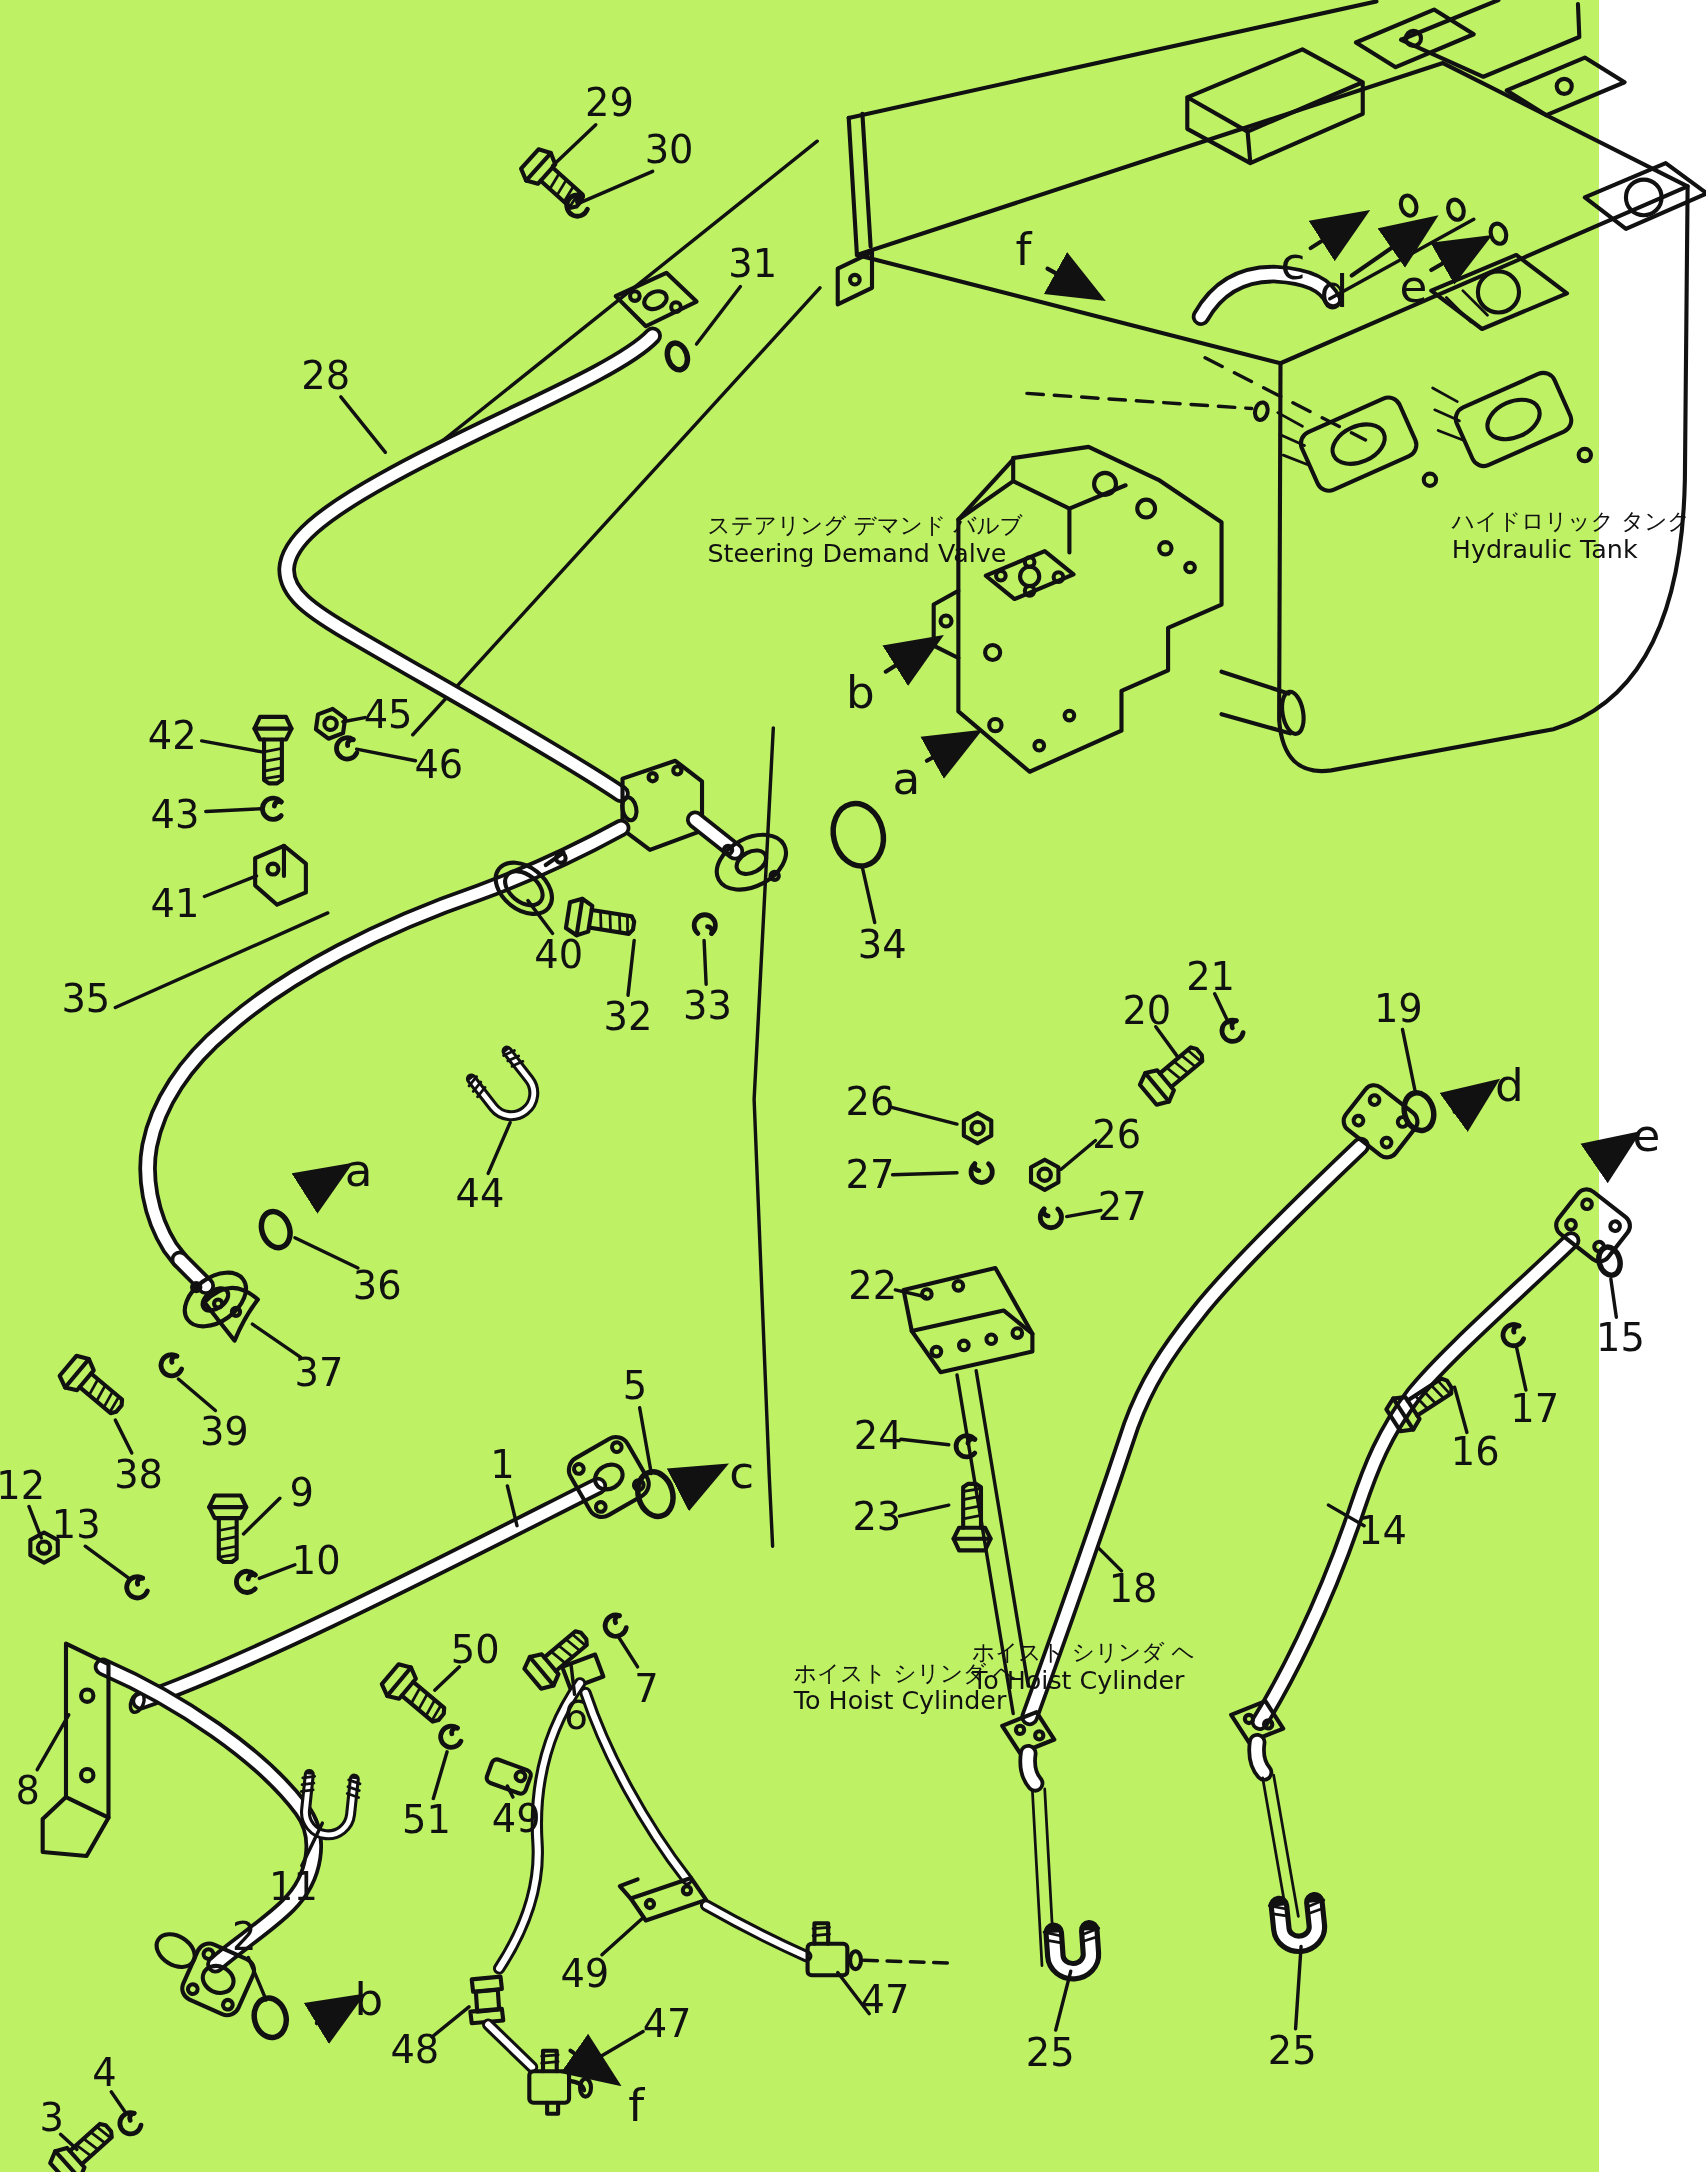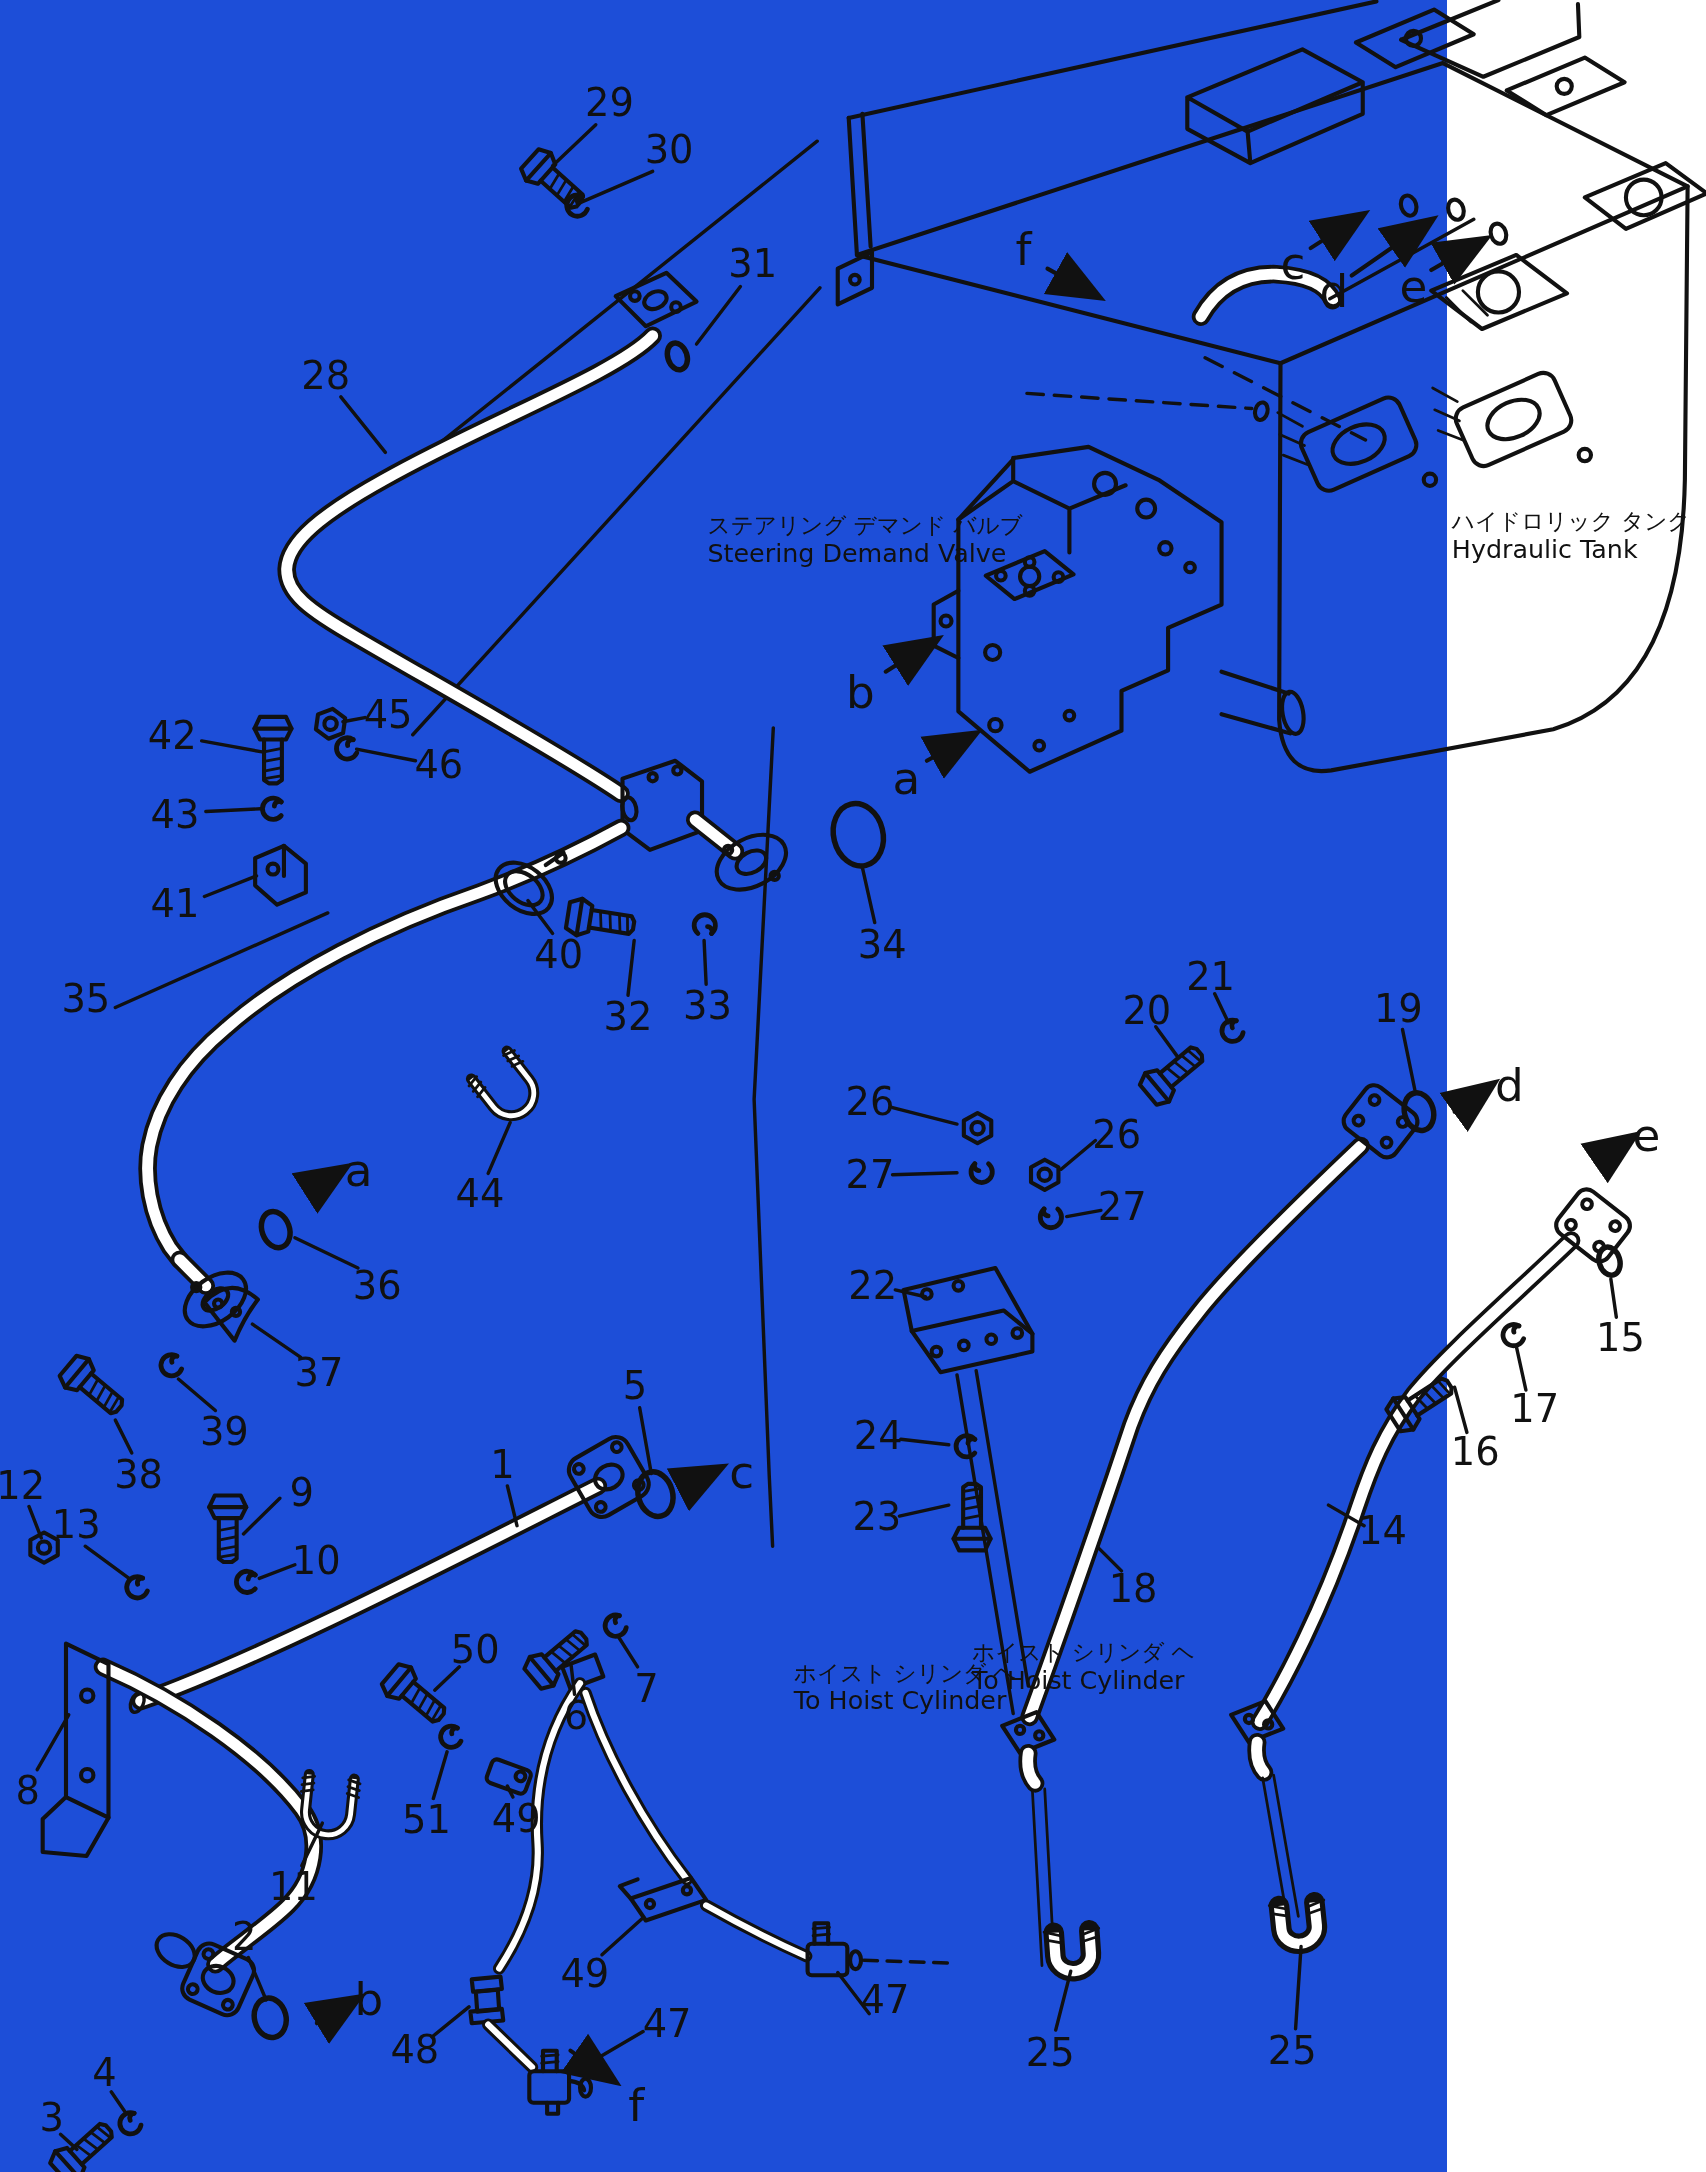--- a/index.html
+++ b/index.html
@@ -1,16 +1,16 @@
 <!DOCTYPE html>
 <html style="font-size:11px"><head>
 <meta charset="utf-8">
 <style>
   html,body{margin:0;padding:0;background:#fff}
-  .stage{width:1447px;height:2172px;position:relative;background:#1d4ed8}
+  .stage{width:1599px;height:2172px;position:relative;background:#bef264}
   svg{display:block}
   .ink{stroke:#111;fill:none;stroke-linecap:round;stroke-linejoin:round}.w4{stroke-width:4}.w5{stroke-width:5}.w6{stroke-width:6}
   .w7{stroke-width:7}.w8{stroke-width:8}
   .po{stroke:#111;fill:none;stroke-width:27;stroke-linecap:round;stroke-linejoin:round}
   .pi{stroke:#fff;fill:none;stroke-width:16;stroke-linecap:round;stroke-linejoin:round}
   .ho{stroke:#111;fill:none;stroke-width:18;stroke-linecap:round;stroke-linejoin:round}
   .hi{stroke:#fff;fill:none;stroke-width:9;stroke-linecap:round;stroke-linejoin:round}
   text{fill:#111;font-family:"DejaVu Sans",sans-serif}
   .num{font-size:56px;text-anchor:middle;dominant-baseline:central}
   .letter{font-size:66px;text-anchor:middle;dominant-baseline:central}

